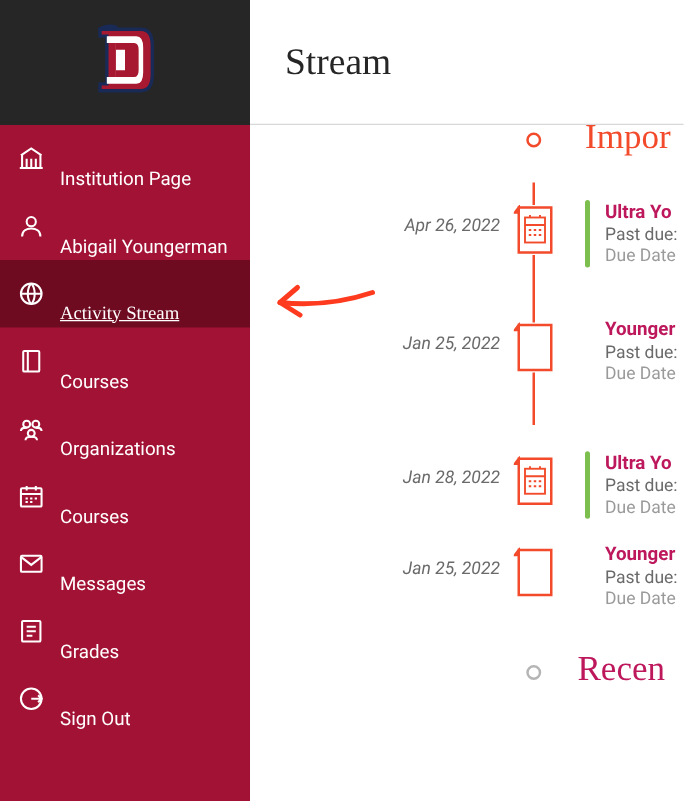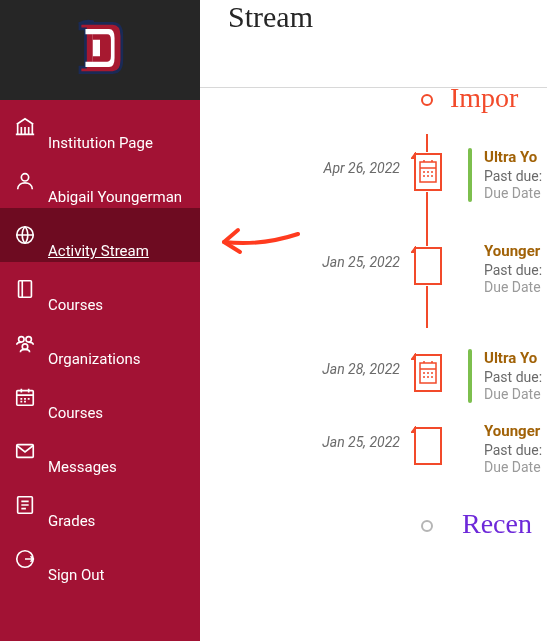--- a/index.html
+++ b/index.html
@@ -5,48 +5,48 @@
   * { box-sizing: border-box; margin: 0; padding: 0; }
   body { font-family: -apple-system, BlinkMacSystemFont, "Segoe UI", Roboto, Helvetica, Arial, sans-serif; width: 547px; height: 641px; overflow: hidden; background: #fff; position: relative; }
   .app { display: flex; height: 641px; }
   
   .sidebar { width: 200px; flex: 0 0 200px; display: flex; flex-direction: column; background: #a21234; color: #fff; }
   .logo-area { background: #262626; height: 100px; display: flex; align-items: center; justify-content: center; }
   .logo-area svg { height: 60px; }
   .nav { display: flex; flex-direction: column; }
   .nav-item { display: flex; align-items: center; height: 54px; padding: 0 14px; font-size: 15px; cursor: pointer; gap: 12px; font-weight: 400; }
   .nav-item.selected { background: #6e0b21; }
-  .nav-item.selected .nav-label { text-decoration: underline; }
+  .nav-item.selected .nav-label { text-decoration: underline; font-family: Liberation Serif, serif; }
   .nav-icon { width: 22px; height: 22px; flex: 0 0 22px; display: inline-flex; align-items: center; justify-content: center; }
   .nav-icon svg { stroke: #fff; fill: none; stroke-width: 1.8; }
   .nav-label { white-space: nowrap; margin-top: 32px; }
 
   
   .main { flex: 1; position: relative; background: #fff; min-width: 0; }
-  .main-header { height: 88px; border-bottom: 1px solid #d8d8d8; display: flex; align-items: flex-start; padding-left: 28px; }
+  .main-header { height: 100px; border-bottom: 1px solid #d8d8d8; display: flex; align-items: center; padding-left: 28px; }
   .main-title { font-family: Georgia, "Times New Roman", serif; font-size: 30px; color: #262626; font-weight: 400; }
 
   .timeline-area { position: relative; padding-top: 40px; }
   .vline { position: absolute; left: 226px; top: 46px; bottom: -200px; width: 2px; background: #f24a2a; z-index: 0; }
 
   .section-dot { position: absolute; left: 221px; width: 12px; height: 12px; border: 2px solid #f24a2a; border-radius: 50%; background: #fff; z-index: 2; }
   .section-dot.grey { border-color: #b5b5b5; }
   .section-label { position: absolute; font-family: Georgia, serif; font-size: 28px; color: #f24a2a; font-weight: 400; }
-  .section-label.grey { color: #6d28d9; }
+  .section-label.grey { color: #be185d; }
 
   .entry { position: absolute; left: 0; right: 0; height: 56px; display: flex; align-items: flex-start; }
   .entry-date-wrap { position: absolute; left: 0; width: 200px; text-align: right; top: 6px; }
   .entry-date-wrap span { color:#6a6a6a; font-style: italic; font-size:14px; }
 
   .card-icon { position: absolute; left: 211px; top: 0; width: 34px; height: 40px; background: #fff; z-index: 2; }
   .card-icon svg { width: 34px; height: 40px; }
 
   .ind-bar { position: absolute; left: 268px; top: -4px; width: 4px; height: 54px; background: #7dbf4e; border-radius: 2px; }
   .entry-text { position: absolute; left: 284px; top: -4px; right: 0; white-space: nowrap; }
-  .entry-title { font-weight: 700; font-size: 15px; color: #a16207; }
+  .entry-title { font-weight: 700; font-size: 15px; color: #be185d; }
   .entry-sub { font-size: 14px; color: #6a6a6a; margin-top: 2px; }
   .entry-sub2 { font-size: 14px; color: #9a9a9a; margin-top: 1px; }
 
   
   .arrow { position: absolute; left: 212px; top: 218px; z-index: 10; }
   .arrow svg { overflow: visible; }
 </style>
 </head>
 <body>
 
@@ -162,21 +162,21 @@
 
   <div class="main">
     <div class="main-header">
       <h1 class="main-title">Stream</h1>
     </div>
 
     <div class="timeline-area">
       <div class="vline"></div>
 
       <div class="section-dot" style="top:6px;"></div>
-      <div class="section-label" style="left:250px; top:-6px;">Impor</div>
+      <div class="section-label" style="left:268px; top:-6px;">Impor</div>
 
       <div class="entry" style="top:64px;">
         <div class="entry-date-wrap"><span>Apr 26, 2022</span></div>
         <div class="card-icon">
           <svg viewBox="0 0 34 40">
               <path d="M4 2 H30 V38 H4 Z M4 2 L1 6 L4 6 Z" fill="#fff" stroke="#f24a2a" stroke-width="2"></path>
               <rect x="9" y="10" width="16" height="20" fill="none" stroke="#f24a2a" stroke-width="1.5"></rect>
               <path d="M9 16 H25 M13 10 V8 M21 10 V8 M12 20 H14 M16 20 H18 M20 20 H22 M12 24 H14 M16 24 H18 M20 24 H22" stroke="#f24a2a" stroke-width="1.5"></path>
             </svg>
         </div>

